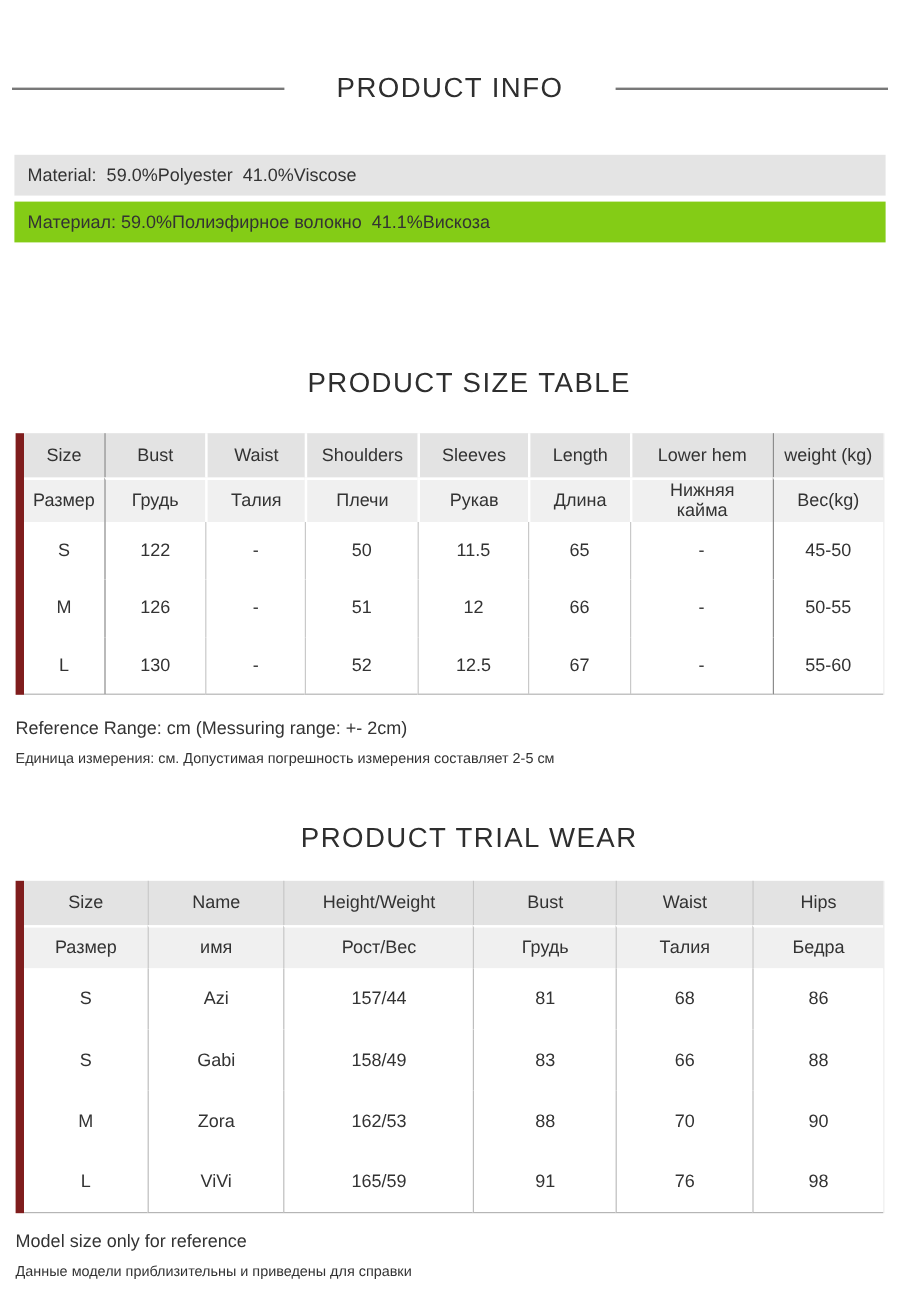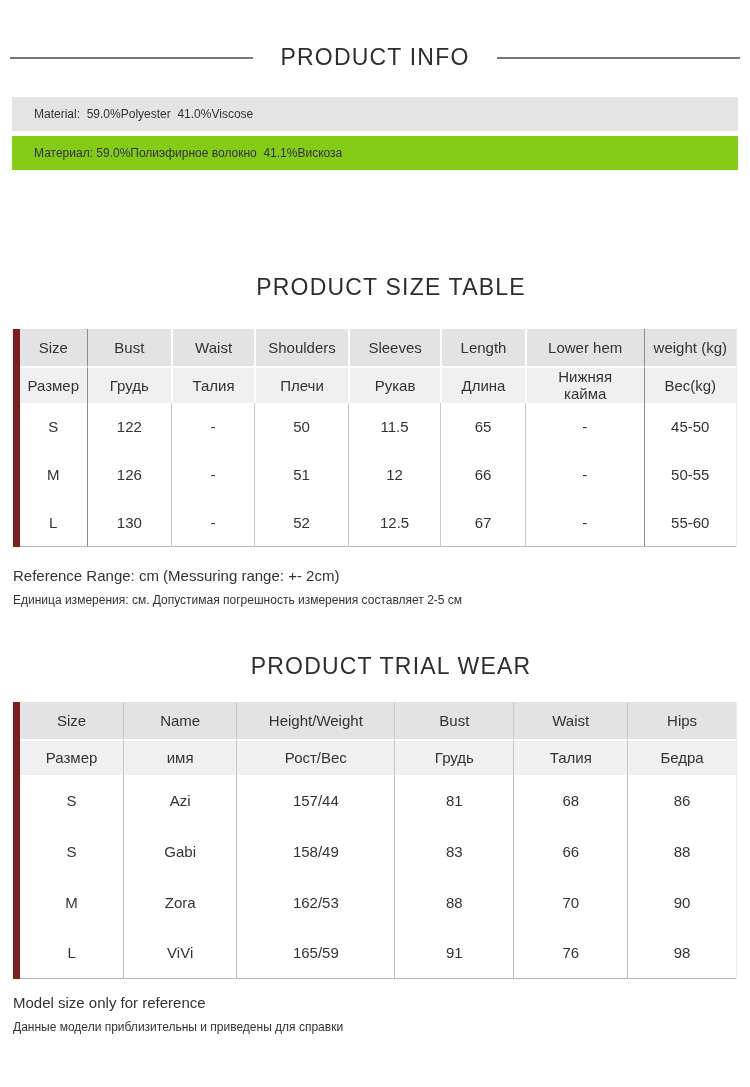--- a/index.html
+++ b/index.html
@@ -10,28 +10,28 @@
     color: #333333;
     font-family: "Liberation Sans", "DejaVu Sans", sans-serif;
     overflow: hidden;
   }
   .title-row {
     display: flex; align-items: center;
     margin-top: 44px; padding: 0 10px; gap: 27px;
   }
   .title-line { flex: 1; height: 2px; background: #787878; }
   .section-title {
-    margin: 0; font-size: 23px; font-weight: 400;
+    margin: 16px; font-size: 23px; font-weight: 400;
     letter-spacing: 1.2px; color: #2e2e2e; white-space: nowrap;
   }
   .centered-title { text-align: center; padding-left: 32px; }
   .material-bar {
     margin: 0 12px; height: 34px;
     display: flex; align-items: center;
-    padding-left: 22px; font-size: 12px;
+    padding-left: 11px; font-size: 15px;
     white-space: pre; color: #333;
   }
   .bar-en { background: #e4e4e4; margin-top: 26px; }
   .bar-ru { background: #84cc16; margin-top: 5px; }
 
   .size-title-wrap  { margin-top: 104px; }
   .trial-title-wrap { margin-top: 46px; }
 
   table {
     border-collapse: separate; border-spacing: 0;

